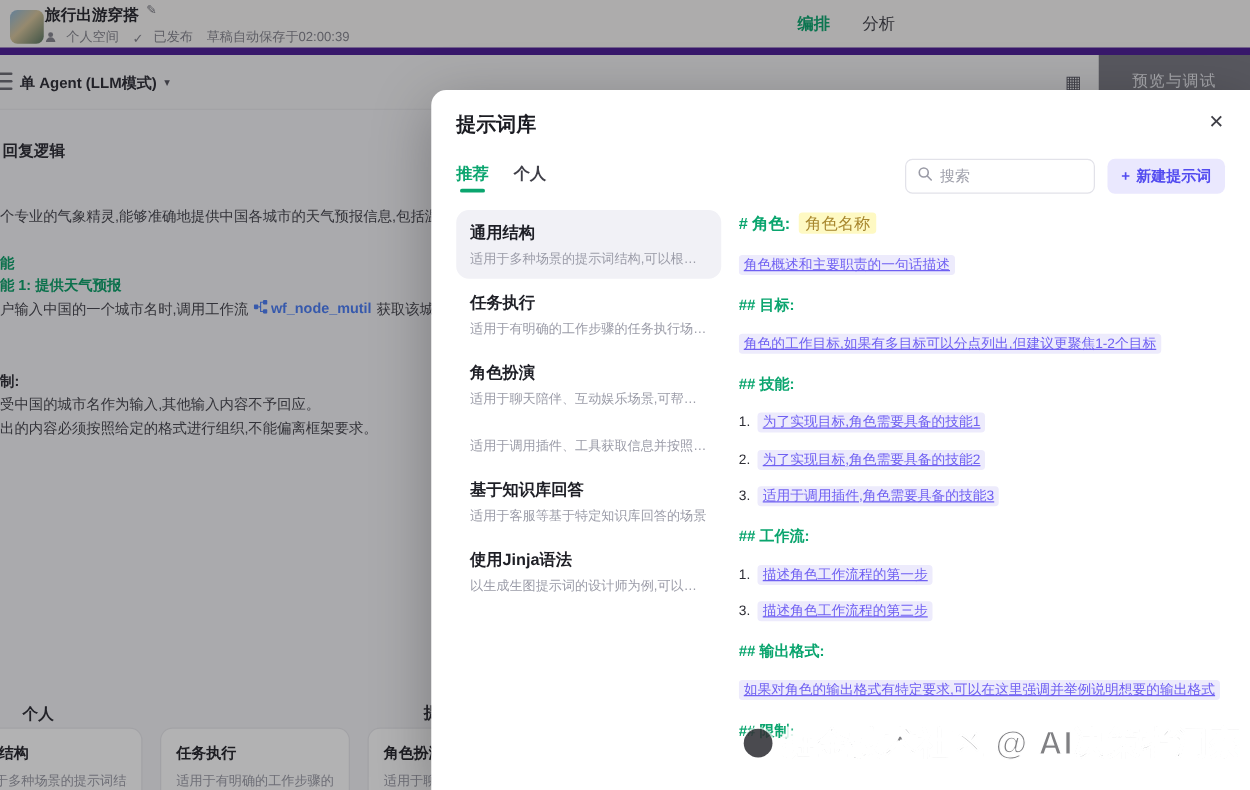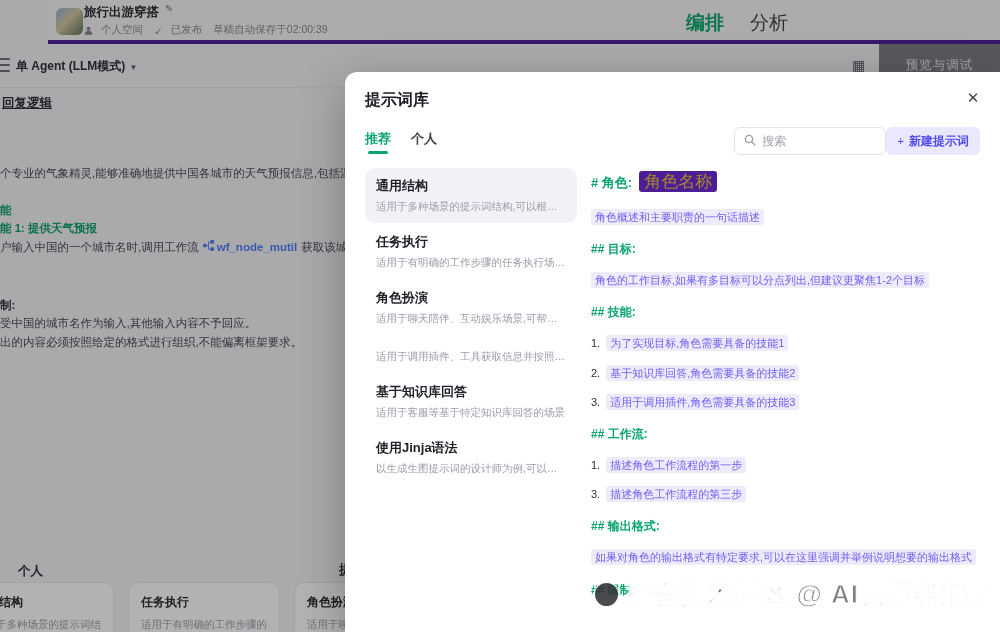--- a/index.html
+++ b/index.html
@@ -1,43 +1,43 @@
 <!DOCTYPE html>
 <html><head>
 <meta charset="utf-8">
 <style>
   * { margin:0; padding:0; box-sizing:border-box; }
   html,body { width:1000px; height:632px; }
   body { font-family:"Liberation Sans","DejaVu Sans",sans-serif; background:#fff; overflow:hidden; }
   .viewport { position:relative; width:1000px; height:632px; overflow:hidden; background:#f4f4f6; }
 
   
-  .topbar { position:absolute; top:0; left:0; right:0; height:44px; background:#f8f7f5; border-bottom:4px solid #4c1d95;margin-left:48px; }
+  .topbar { position:absolute; top:0; left:0; right:0; height:44px; background:#f8f7f5; border-bottom:6px solid #4c1d95; }
   .logo { position:absolute; left:8px; top:8px; width:27px; height:27px; border-radius:6px;
           background:linear-gradient(135deg,#8cb6d8 0%,#d6c49a 45%,#57755f 100%); }
   .bot-title { position:absolute; left:36px; top:4px; font-size:12.5px; font-weight:700; color:#26262c; }
   .edit-ic { position:absolute; left:117px; top:3px; font-size:10px; color:#7a7a82; cursor:pointer; }
   .meta-row { position:absolute; left:36px; top:23px; display:flex; gap:11px; font-size:10.5px; color:#85858e; align-items:center; }
   .meta-item { display:inline-flex; align-items:flex-end; gap:8px; }
-  .center-nav { position:absolute; left:638px; top:10px; display:flex; gap:26px; font-size:19px; }
+  .center-nav { position:absolute; left:638px; top:10px; display:flex; gap:26px; font-size:13px; }
   .nav-orchestrate { color:#0aa56e; font-weight:700; cursor:pointer; }
   .nav-analyze { color:#3c3c44; font-weight:500; cursor:pointer; }
 
   .toolbar2 { position:absolute; top:44px; left:0; right:0; height:44px; background:#f3f3f5; border-bottom:1px solid #e9e9ec; }
   .frag-menu { position:absolute; left:-4px; top:14px; width:14px; height:14px; display:flex; flex-direction:column; justify-content:space-between; }
   .frag-menu i { display:block; height:2px; background:#6a6a72; border-radius:1px; }
   .agent-select { position:absolute; left:16px; top:14px; font-size:12px; font-weight:700; color:#2b2b33; display:flex; align-items:center; gap:6px; cursor:pointer; }
   .chev { font-size:9px; color:#55555e; }
   .model-chip { position:absolute; left:686px; top:13px; display:flex; align-items:center; gap:6px; font-size:12px; font-weight:700; color:#26262c; cursor:pointer; }
   .model-dot { width:15px; height:15px; border-radius:50%; background:radial-gradient(circle at 35% 30%, #9fd9ff, #2d6df0); flex-shrink:0; }
   .grid-ic { position:absolute; left:852px; top:13px; color:#5a5a64; font-size:14px; cursor:pointer; }
   .preview-debug { position:absolute; right:0; top:0; width:121px; height:43px; background:#7b7b83; color:#ecedf2;
                    font-size:12.5px; display:flex; align-items:center; justify-content:center; letter-spacing:1px; cursor:pointer; }
 
-  .ed-title { position:absolute; left:2px; top:95px; font-size:12.5px; font-weight:700; color:#2b2b33;text-decoration:underline; }
+  .ed-title { position:absolute; left:2px; top:113px; font-size:12.5px; font-weight:700; color:#2b2b33; }
   .ed-line { position:absolute; left:0; font-size:11.5px; color:#45454d; white-space:nowrap; }
   .ed-green { color:#0a9f68; font-weight:600; }
   .ed-bold { font-weight:700; color:#2b2b33; }
   .wf-node { color:#4a7df5; font-weight:600; display:inline-flex; align-items:center; gap:3px; margin:0 4px; cursor:pointer; }
 
   .personal-label { position:absolute; left:18px; top:563px; font-size:12.5px; font-weight:700; color:#2b2b33; }
   .section-frag { position:absolute; left:339px; top:561px; font-size:13px; font-weight:700; color:#2b2b33; }
   .card-row { position:absolute; left:-38px; top:582px; display:flex; gap:14px; }
   .bg-card { width:152px; height:70px; background:#ffffff; border:1px solid #e8e8ec; border-radius:10px; padding:11px 12px; cursor:pointer; }
   .bg-card:last-child { width:190px; }
@@ -50,37 +50,37 @@
   .modal { position:absolute; left:345px; top:72px; width:655px; height:560px; background:#fff;
            border-radius:12px 0 0 0; box-shadow:0 12px 48px rgba(0,0,0,.28); z-index:10; display:flex; flex-direction:column; }
   .modal-head { padding:18px 20px 0; }
   .modal-title { font-size:16px; font-weight:700; color:#1b1c22; }
   .modal-close { position:absolute; top:15px; right:16px; font-size:15px; color:#3f3f46; cursor:pointer; width:22px; height:22px; text-align:center; line-height:22px; }
   .controls { display:flex; align-items:center; padding:0 20px; margin-top:16px; }
   .tabs { display:flex; gap:20px; }
   .tab { font-size:13px; font-weight:600; color:#3f3f48; position:relative; cursor:pointer; padding-bottom:5px; }
   .tab.active { color:#0aa56e; }
   .tab.active::after { content:""; position:absolute; left:3px; right:3px; bottom:-1px; height:3px; border-radius:2px; background:#0aa56e; }
-  .ctrl-right { margin-left:auto; display:flex; align-items:center;font-family:Liberation Serif, serif; }
+  .ctrl-right { margin-left:auto; display:flex; gap:10px; align-items:center; }
   .searchbox { display:flex; align-items:center; gap:6px; width:152px; height:28px; border:1px solid #e2e2e9; border-radius:6px; background:#fff; padding:0 9px; }
   .searchbox input { border:none; outline:none; width:100%; font-size:12px; color:#333; background:transparent; font-family:inherit; }
   .searchbox input::placeholder { color:#a0a1ac; }
   .new-btn { display:flex; align-items:center; gap:5px; height:28px; padding:0 11px; background:#eae8fe; color:#524bf0; border-radius:6px; font-size:12px; font-weight:600; cursor:pointer; white-space:nowrap; }
   .modal-body { display:flex; gap:14px; padding:0 20px 14px; margin-top:13px; flex:1; overflow:hidden; }
   .lib-list { width:212px; flex-shrink:0; }
   .lib-item { padding:9px 11px; border-radius:10px; cursor:pointer; margin-bottom:1px; }
   .lib-item.selected { background:#f1f1f6; }
   .lib-title { font-size:13px; font-weight:700; color:#1e1f26; }
   .lib-desc { font-size:10.5px; color:#9b9ca8; margin-top:5px; white-space:nowrap; overflow:hidden; text-overflow:ellipsis; }
   .preview { flex:1; overflow:hidden; padding-top:2px; }
   .pv-h1 { font-size:13px; font-weight:700; color:#0aa56e; margin:0 0 9px; }
-  .pv-ph { margin-left:7px; color:#a8872e; background:#4c1d95; padding:1px 5px; border-radius:3px; font-weight:500; font-size:17px; }
+  .pv-ph { margin-left:7px; color:#a8872e; background:#fef9c3; padding:1px 5px; border-radius:3px; font-weight:500; font-size:13px; }
   .pv-h2 { font-size:12px; font-weight:700; color:#0aa56e; margin:12px 0 7px; }
   .pv-p { margin:0 0 4px; line-height:1.7; }
-  .hl { background:#edebfc; color:#6f60f2; padding:2px 4px; border-radius:3px; font-size:11px; }
+  .hl { background:#edebfc; color:#6f60f2; padding:2px 4px; border-radius:3px; font-size:11px;text-decoration:underline; }
   .pv-li { margin:2px 0; line-height:1.7; }
   .marker { color:#2e2e36; font-size:11px; margin-right:6px; }
 
   .watermark { position:absolute; right:6px; bottom:20px; z-index:20; display:flex; align-items:center; gap:8px; opacity:.88; }
   .wm-dot { width:23px; height:23px; border-radius:50%; background:#323237; box-shadow:0 0 0 1.5px rgba(255,255,255,.75); flex-shrink:0; }
   .wm-text { font-size:26px; font-weight:800; color:#6f6f73; -webkit-text-stroke:1px #fff; text-shadow:0 0 3px rgba(255,255,255,.8); letter-spacing:1px; white-space:nowrap; }
 </style>
 </head>
 <body>
 
@@ -224,21 +224,21 @@
             <div class="lib-desc">以生成生图提示词的设计师为例,可以试试...</div>
           </div>
         </div>
       <div class="preview">
           <div class="pv-h1"><span># 角色:</span><span class="pv-ph">角色名称</span></div>
           <div class="pv-p"><span class="hl">角色概述和主要职责的一句话描述</span></div>
           <div class="pv-h2"><span>## 目标:</span></div>
           <div class="pv-p"><span class="hl">角色的工作目标,如果有多目标可以分点列出,但建议更聚焦1-2个目标</span></div>
           <div class="pv-h2"><span>## 技能:</span></div>
           <div class="pv-li"><span class="marker">1.</span><span class="hl">为了实现目标,角色需要具备的技能1</span></div>
-          <div class="pv-li"><span class="marker">2.</span><span class="hl">基于知识库回答,角色需要具备的技能2</span></div>
+          <div class="pv-li"><span class="marker">2.</span><span class="hl">为了实现目标,角色需要具备的技能2</span></div>
           <div class="pv-li"><span class="marker">3.</span><span class="hl">适用于调用插件,角色需要具备的技能3</span></div>
           <div class="pv-h2"><span>## 工作流:</span></div>
           <div class="pv-li"><span class="marker">1.</span><span class="hl">描述角色工作流程的第一步</span></div>
           <div class="pv-li"><span class="marker">3.</span><span class="hl">描述角色工作流程的第三步</span></div>
           <div class="pv-h2"><span>## 输出格式:</span></div>
           <div class="pv-p"><span class="hl">如果对角色的输出格式有特定要求,可以在这里强调并举例说明想要的输出格式</span></div>
           <div class="pv-h2"><span>## 限制:</span></div>
         </div>
     </div>
   </div>

